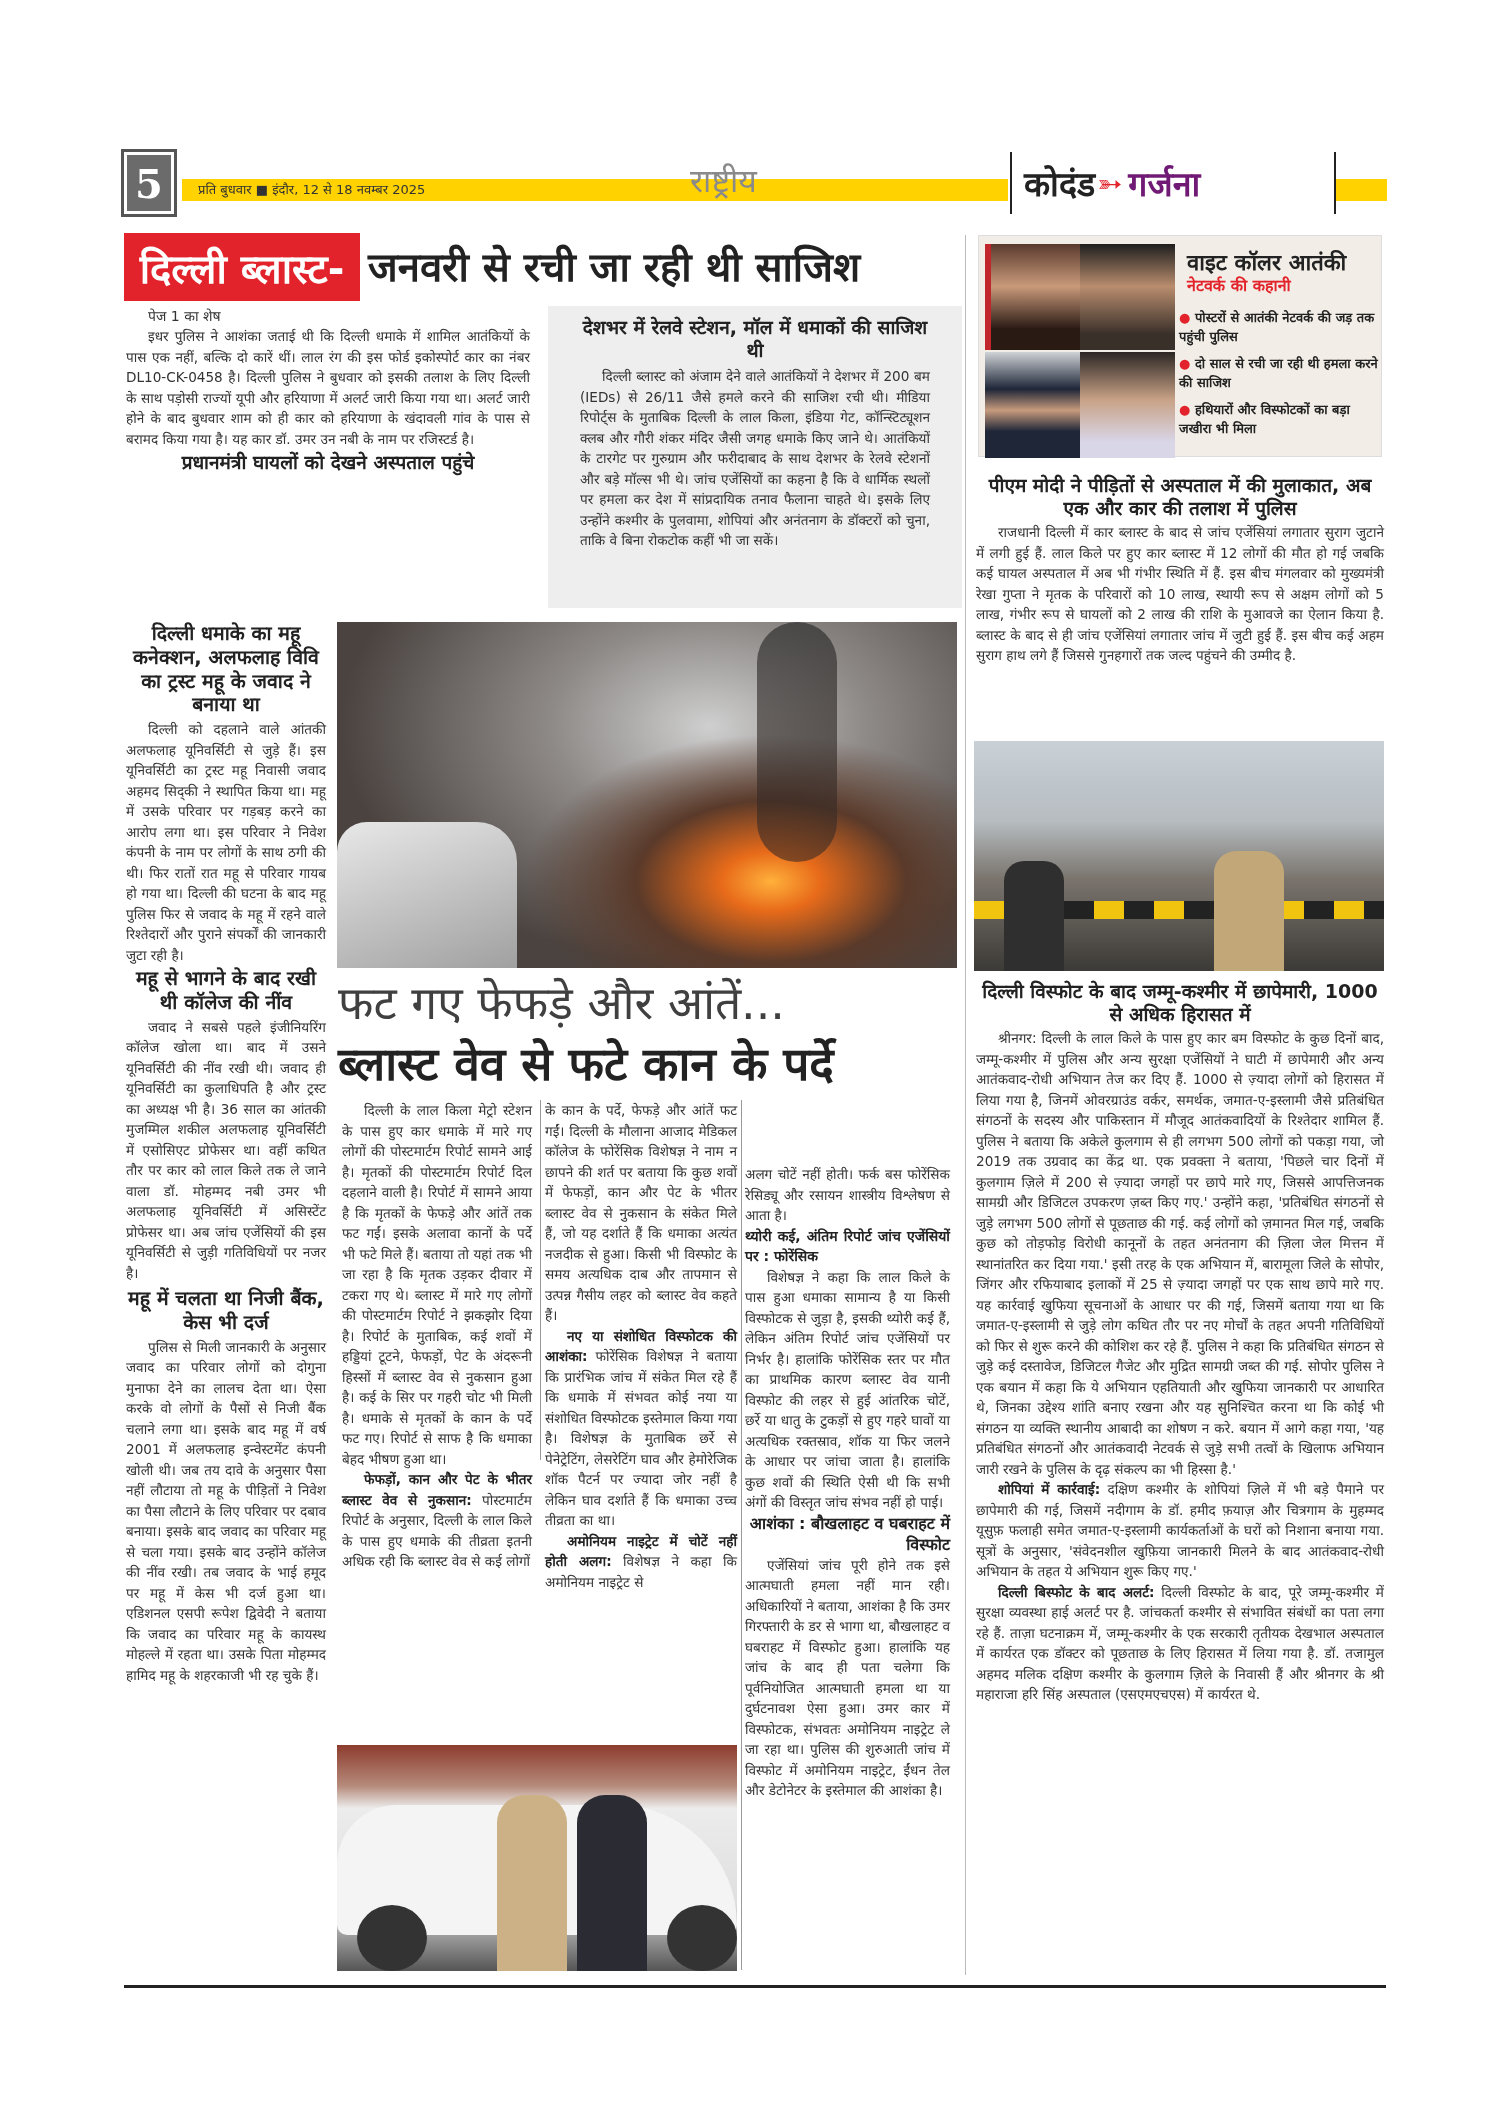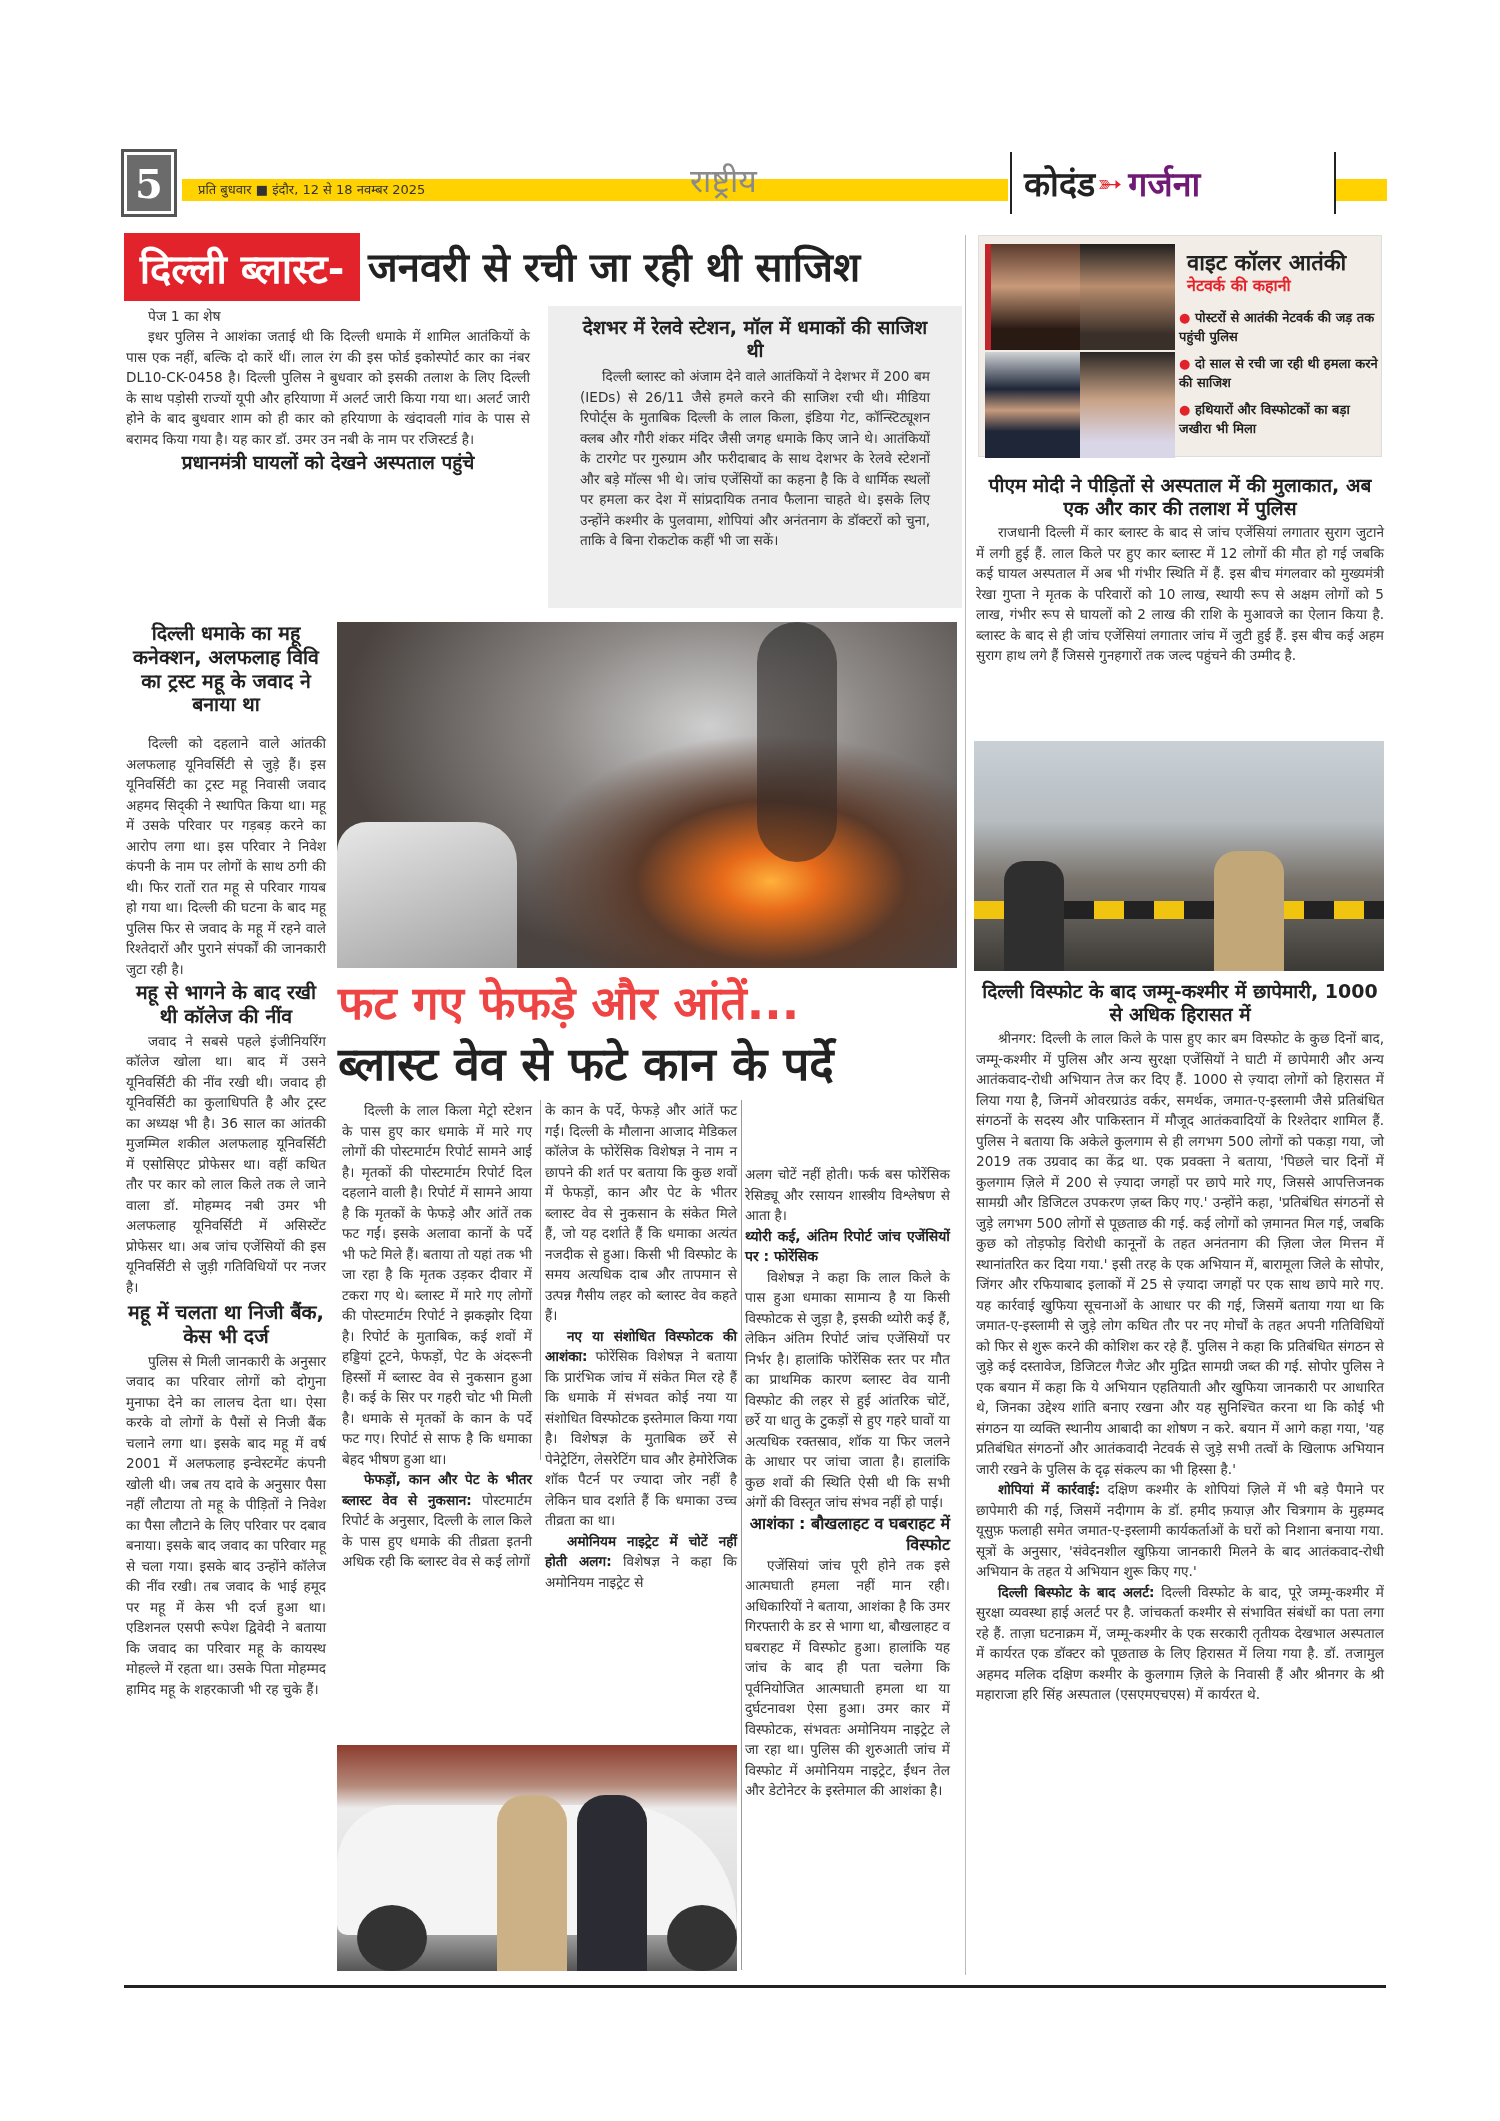--- a/index.html
+++ b/index.html
@@ -46,21 +46,21 @@
 #p2-barrier{position:absolute;left:0;top:160px;width:410px;height:18px;background:repeating-linear-gradient(90deg,#f1c40f 0 30px,#222 30px 60px)}
 #p2-officer1{position:absolute;left:30px;top:120px;width:60px;height:110px;background:#2f2f2f;border-radius:20px 20px 0 0}
 #p2-officer2{position:absolute;left:240px;top:110px;width:70px;height:120px;background:#c2a878;border-radius:22px 22px 0 0}
 #photo3{left:337px;top:1745px;width:400px;height:226px;background:linear-gradient(#8d3c2e 0,#b58a7a 18%,#ececec 28%,#dfdfdf 70%,#555 100%)}
 #p3-car{position:absolute;left:0;top:60px;width:400px;height:130px;background:#f4f4f4;border-radius:60px 120px 10px 10px}
 #p3-cop1{position:absolute;left:160px;top:50px;width:70px;height:176px;background:#cdb186;border-radius:28px 28px 0 0}
 #p3-cop2{position:absolute;left:240px;top:50px;width:70px;height:176px;background:#2b2b33;border-radius:28px 28px 0 0}
 #p3-wheel1{position:absolute;left:20px;top:160px;width:70px;height:66px;border-radius:50%;background:#333}
 #p3-wheel2{position:absolute;left:330px;top:160px;width:70px;height:66px;border-radius:50%;background:#333}
 
-#bh1{left:338px;top:975px;font-size:46px;font-weight:bold;color:#ef4444;line-height:56px}
+#bh1{left:338px;top:975px;font-size:46px;font-weight:normal;color:#404040;line-height:56px}
 #bh2{left:338px;top:1036px;font-size:46px;font-weight:bold;color:#222;line-height:56px}
 
 .mcol{top:1100px;width:190px}
 #mc1{left:342px}
 #mc2{left:545px;width:192px}
 #mc3{left:745px;width:205px;top:1164px}
 .sub{font-weight:bold;color:#222}
 .subc{font-weight:bold;text-align:right;font-size:16px;line-height:21px;color:#222}
 
 #jk{left:976px;top:980px;width:408px}
@@ -85,21 +85,21 @@
 <div id="hl-red" class="abs">दिल्ली ब्लास्ट-</div>
 <div id="hl-black" class="abs">जनवरी से रची जा रही थी साजिश</div>
 
 <div id="col1" class="abs body">
   <div class="kicker">पेज 1 का शेष</div>
   <p>इधर पुलिस ने आशंका जताई थी कि दिल्ली धमाके में शामिल आतंकियों के पास एक नहीं, बल्कि दो कारें थीं। लाल रंग की इस फोर्ड इकोस्पोर्ट कार का नंबर DL10-CK-0458 है। दिल्ली पुलिस ने बुधवार को इसकी तलाश के लिए दिल्ली के साथ पड़ोसी राज्यों यूपी और हरियाणा में अलर्ट जारी किया गया था। अलर्ट जारी होने के बाद बुधवार शाम को ही कार को हरियाणा के खंदावली गांव के पास से बरामद किया गया है। यह कार डॉ. उमर उन नबी के नाम पर रजिस्टर्ड है।</p>
   <div class="h3" style="font-size:19px">प्रधानमंत्री घायलों को देखने अस्पताल पहुंचे</div>
 </div>
 
 <div class="abs body" style="left:126px;top:622px;width:200px">
-  <div class="h3" style="font-size:19.5px;margin-bottom:16px">दिल्ली धमाके का महू कनेक्शन, अलफलाह विवि का ट्रस्ट महू के जवाद ने बनाया था</div>
+  <div class="h3" style="font-size:19.5px;margin-bottom:2px">दिल्ली धमाके का महू कनेक्शन, अलफलाह विवि का ट्रस्ट महू के जवाद ने बनाया था</div>
   <p>दिल्ली को दहलाने वाले आंतकी अलफलाह यूनिवर्सिटी से जुड़े हैं। इस यूनिवर्सिटी का ट्रस्ट महू निवासी जवाद अहमद सिद्की ने स्थापित किया था। महू में उसके परिवार पर गड़बड़ करने का आरोप लगा था। इस परिवार ने निवेश कंपनी के नाम पर लोगों के साथ ठगी की थी। फिर रातों रात महू से परिवार गायब हो गया था। दिल्ली की घटना के बाद महू पुलिस फिर से जवाद के महू में रहने वाले रिश्तेदारों और पुराने संपर्कों की जानकारी जुटा रही है।</p>
   <div class="h3" style="font-size:19.5px;margin:2px 0">महू से भागने के बाद रखी थी कॉलेज की नींव</div>
   <p>जवाद ने सबसे पहले इंजीनियरिंग कॉलेज खोला था। बाद में उसने यूनिवर्सिटी की नींव रखी थी। जवाद ही यूनिवर्सिटी का कुलाधिपति है और ट्रस्ट का अध्यक्ष भी है। 36 साल का आंतकी मुजम्मिल शकील अलफलाह यूनिवर्सिटी में एसोसिएट प्रोफेसर था। वहीं कथित तौर पर कार को लाल किले तक ले जाने वाला डॉ. मोहम्मद नबी उमर भी अलफलाह यूनिवर्सिटी में असिस्टेंट प्रोफेसर था। अब जांच एजेंसियों की इस यूनिवर्सिटी से जुड़ी गतिविधियों पर नजर है।</p>
   <div class="h3" style="font-size:19.5px;margin:4px 0 2px">महू में चलता था निजी बैंक, केस भी दर्ज</div>
   <p>पुलिस से मिली जानकारी के अनुसार जवाद का परिवार लोगों को दोगुना मुनाफा देने का लालच देता था। ऐसा करके वो लोगों के पैसों से निजी बैंक चलाने लगा था। इसके बाद महू में वर्ष 2001 में अलफलाह इन्वेस्टमेंट कंपनी खोली थी। जब तय दावे के अनुसार पैसा नहीं लौटाया तो महू के पीड़ितों ने निवेश का पैसा लौटाने के लिए परिवार पर दबाव बनाया। इसके बाद जवाद का परिवार महू से चला गया। इसके बाद उन्होंने कॉलेज की नींव रखी। तब जवाद के भाई हमूद पर महू में केस भी दर्ज हुआ था। एडिशनल एसपी रूपेश द्विवेदी ने बताया कि जवाद का परिवार महू के कायस्थ मोहल्ले में रहता था। उसके पिता मोहम्मद हामिद महू के शहरकाजी भी रह चुके हैं।</p>
 </div>
 
 <div id="boxa" class="abs body">
   <div class="h3">देशभर में रेलवे स्टेशन, मॉल में धमाकों की साजिश थी</div>
   <p>दिल्ली ब्लास्ट को अंजाम देने वाले आतंकियों ने देशभर में 200 बम (IEDs) से 26/11 जैसे हमले करने की साजिश रची थी। मीडिया रिपोर्ट्स के मुताबिक दिल्ली के लाल किला, इंडिया गेट, कॉन्स्टिट्यूशन क्लब और गौरी शंकर मंदिर जैसी जगह धमाके किए जाने थे। आतंकियों के टारगेट पर गुरुग्राम और फरीदाबाद के साथ देशभर के रेलवे स्टेशनों और बड़े मॉल्स भी थे। जांच एजेंसियों का कहना है कि वे धार्मिक स्थलों पर हमला कर देश में सांप्रदायिक तनाव फैलाना चाहते थे। इसके लिए उन्होंने कश्मीर के पुलवामा, शोपियां और अनंतनाग के डॉक्टरों को चुना, ताकि वे बिना रोकटोक कहीं भी जा सकें।</p>

